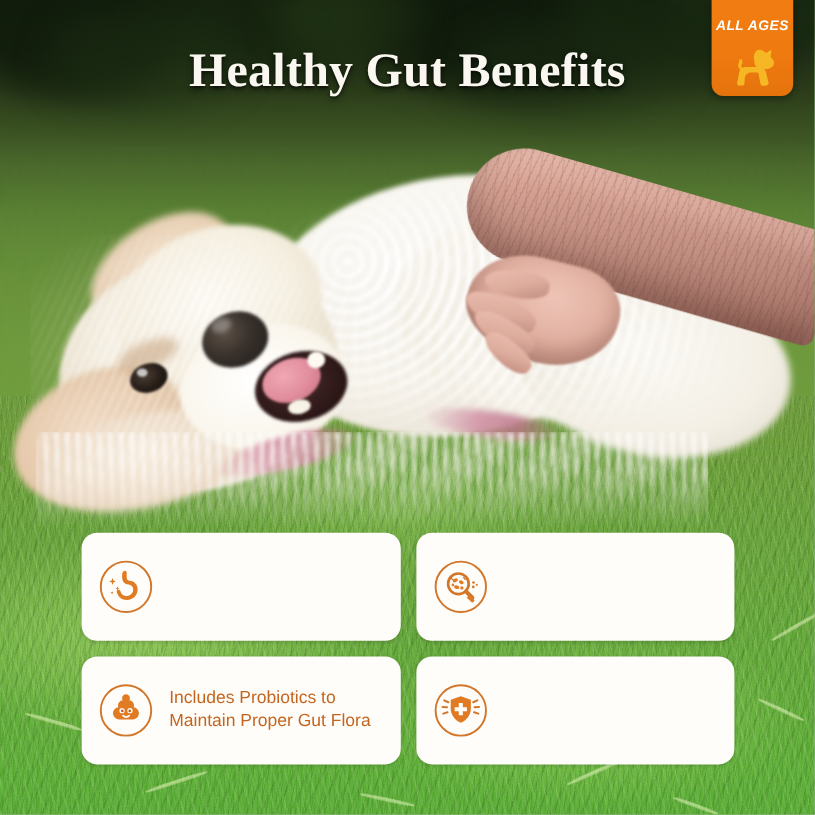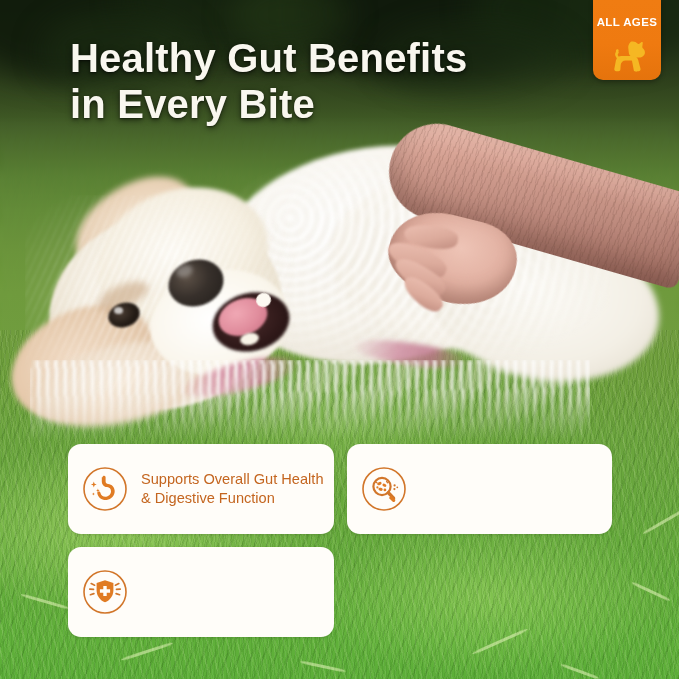--- a/index.html
+++ b/index.html
@@ -331,23 +331,23 @@
   .f1 { left: 386px; top: 248px; width: 62px; height: 24px; transform: rotate(24deg); }
   .f2 { left: 392px; top: 266px; width: 56px; height: 22px; transform: rotate(32deg); }
   .f3 { left: 400px; top: 284px; width: 46px; height: 20px; transform: rotate(40deg); }
   .thumb { left: 404px; top: 226px; width: 54px; height: 22px; transform: rotate(8deg); }
 
   
   .headline {
     position: absolute;
     left: 0; right: 0;
     top: 36px;
-    text-align: left;
+    text-align: center;
     color: #f9f7ef;
-    font-family: Liberation Sans, sans-serif;
+    font-family: Liberation Serif, serif;
     font-weight: 700;
     font-size: 40px;
     line-height: 1.14;
     letter-spacing: 0.2px;
     text-shadow:
       0 2px 6px rgba(0,0,0,0.55),
       0 1px 2px rgba(0,0,0,0.45);
     padding: 0 70px;
   }
   .headline .l2 { display: block; }
@@ -356,20 +356,21 @@
   .badge {
     position: absolute;
     right: 18px;
     top: 0;
     width: 68px;
     height: 80px;
     background: linear-gradient(180deg, #f07c12 0%, #ef7a10 55%, #e5730c 100%);
     border-radius: 0 0 10px 10px;
     box-shadow: 0 2px 5px rgba(0,0,0,0.30);
     overflow: hidden;
+    font-style: italic;
   }
   .badge-label {
     position: absolute;
     left: 0; right: 0;
     top: 16px;
     text-align: center;
     color: #ffffff;
     font-family: "Liberation Sans", sans-serif;
     font-weight: 700;
     font-size: 11.5px;
@@ -476,21 +477,20 @@
       </div>
     <div class="hand"></div>
     <div class="finger thumb"></div>
     <div class="finger f1"></div>
     <div class="finger f2"></div>
     <div class="finger f3"></div>
   </div>
 
   <div class="headline">
     <span>Healthy Gut Benefits</span>
-    <span class="l2">in Every Bite</span>
   </div>
 
   <div class="badge">
     <div class="badge-label">ALL AGES</div>
     <span class="badge-dog">
       <svg width="46" height="40" viewBox="0 0 46 40" fill="none">
         <g fill="#F5B723">
 
           <path d="M27.5 5.6c2.4-.5 4.6.3 5.9 1.9.5.6 1.3.6 1.9.2l2.2-1.6c.6-.4 1.4.1 1.3.8l-.5 3.6c-.1.8.2 1.6.8 2.1 1.3 1.1 2 2.7 1.8 4.4-.3 2.6-2.8 4.5-5.7 4.5h-4.6c-3 0-5.5-2-5.8-4.7l-.5-4.5c-.3-2.9 1.3-6 3.2-6.7z"></path>
 
@@ -513,21 +513,20 @@
     <div class="card">
       <span class="card-icon">
         <svg width="46" height="46" viewBox="0 0 46 46" fill="none">
           <circle cx="23" cy="23" r="21" stroke="#D2762A" stroke-width="1.6" fill="none"></circle>
           <path d="M20.5 11.2c0-.9.8-1.6 1.7-1.5.8.1 1.4.8 1.4 1.6v4.1c0 1.4 1.1 2.5 2.5 2.6 3.8.3 6.6 3.2 6.6 7.1 0 4.6-3.4 8.4-8 8.9-4.6.5-8.6-2.4-9.4-6.8-.2-.9.4-1.7 1.3-1.8.8-.1 1.6.4 1.8 1.3.5 2.6 2.9 4.3 5.7 4 2.8-.3 4.9-2.6 4.9-5.4 0-2.3-1.6-4-3.9-4.2-3-.2-5.3-2.7-5.3-5.7v-4.2z" fill="#E07B23"></path>
           <path d="M11.8 15.6l.8 2.1 2.1.8-2.1.8-.8 2.1-.8-2.1-2.1-.8 2.1-.8.8-2.1z" fill="#E07B23"></path>
           <path d="M15.9 22.6l.5 1.3 1.3.5-1.3.5-.5 1.3-.5-1.3-1.3-.5 1.3-.5.5-1.3z" fill="#E07B23"></path>
           <path d="M11.4 26.6l.4 1 1 .4-1 .4-.4 1-.4-1-1-.4 1-.4.4-1z" fill="#E07B23"></path>
         </svg>
       </span>
-      <span class="card-text">Supports Overall Gut Health &amp; Digestive Function</span>
     </div>
 
     <div class="card">
       <span class="card-icon">
         <svg width="46" height="46" viewBox="0 0 46 46" fill="none">
           <circle cx="23" cy="23" r="21" stroke="#D2762A" stroke-width="1.6" fill="none"></circle>
           <circle cx="21" cy="20.5" r="8.6" stroke="#D2762A" stroke-width="2.2" fill="none"></circle>
           <path d="M27.3 26.8l5.3 5.3" stroke="#D2762A" stroke-width="3.4" stroke-linecap="round"></path>
           <path d="M30.2 29.6l3.6 3.6a1.6 1.6 0 01-2.3 2.3l-3.6-3.6 2.3-2.3z" fill="#E07B23"></path>
           <g fill="#E07B23">
@@ -543,20 +542,38 @@
           </g>
           <g fill="#D2762A">
             <circle cx="33.6" cy="19.4" r="1.1"></circle>
             <circle cx="33.4" cy="23.1" r="1.1"></circle>
             <circle cx="36.3" cy="21.3" r="0.9"></circle>
           </g>
         </svg>
       </span>
     </div>
 
+    <div class="card">
+      <span class="card-icon">
+        <svg width="46" height="46" viewBox="0 0 46 46" fill="none">
+          <circle cx="23" cy="23" r="21" stroke="#D2762A" stroke-width="1.6" fill="none"></circle>
+          <path d="M23 9.6c1.9 0 3.3 1.5 3.3 3.3 0 .6-.2 1.2-.5 1.7 2.2.3 3.9 2.1 3.9 4.3 0 .5-.1 1-.3 1.5 2.5.4 4.4 2.5 4.4 5 0 2.8-2.3 5.1-5.2 5.1H17.4c-2.9 0-5.2-2.3-5.2-5.1 0-2.5 1.9-4.6 4.4-5-.2-.5-.3-1-.3-1.5 0-2.2 1.7-4 3.9-4.3-.3-.5-.5-1.1-.5-1.7 0-1.8 1.4-3.3 3.3-3.3z" fill="#E07B23"></path>
+          <g fill="#FFFDF9">
+            <circle cx="19.7" cy="23.2" r="2.2"></circle>
+            <circle cx="26.3" cy="23.2" r="2.2"></circle>
+          </g>
+          <g fill="#C45F1B">
+            <circle cx="19.9" cy="23.4" r="1.1"></circle>
+            <circle cx="26.1" cy="23.4" r="1.1"></circle>
+          </g>
+          <path d="M20.6 27.4c.7.8 1.6 1.2 2.5 1.2s1.8-.4 2.5-1.2" stroke="#FFFDF9" stroke-width="1.5" stroke-linecap="round" fill="none"></path>
+        </svg>
+      </span>
+      <span class="card-text">Includes Probiotics to Maintain Proper Gut Flora</span>
+    </div>
 
     <div class="card">
       <span class="card-icon">
         <svg width="46" height="46" viewBox="0 0 46 46" fill="none">
           <circle cx="23" cy="23" r="21" stroke="#D2762A" stroke-width="1.6" fill="none"></circle>
           <path d="M23 11.2l8.4 2.9v7.2c0 5.4-3.4 10.2-8.4 12-5-1.8-8.4-6.6-8.4-12v-7.2L23 11.2z" fill="#E07B23"></path>
           <path d="M21.3 16.9h3.4v3.4h3.4v3.4h-3.4v3.4h-3.4v-3.4h-3.4v-3.4h3.4v-3.4z" fill="#FFFDF9"></path>
           <g stroke="#D2762A" stroke-width="1.7" stroke-linecap="round">
             <path d="M33.4 16.2l3.4-1.6"></path>
             <path d="M34.5 20.4l3.7-.3"></path>

